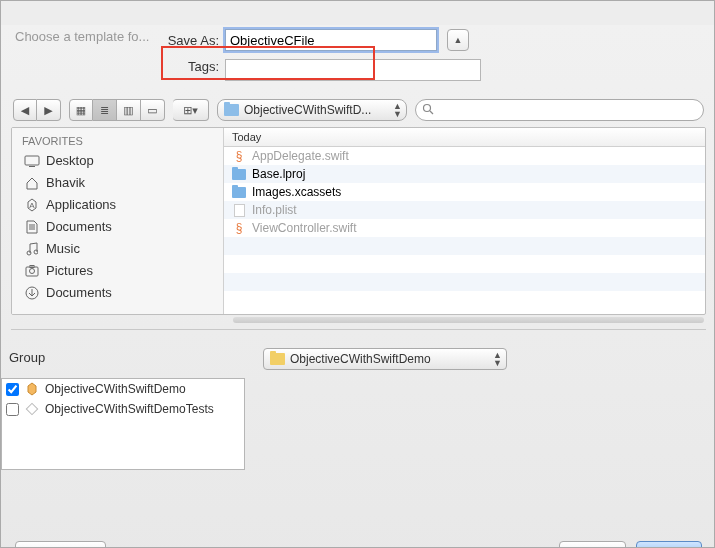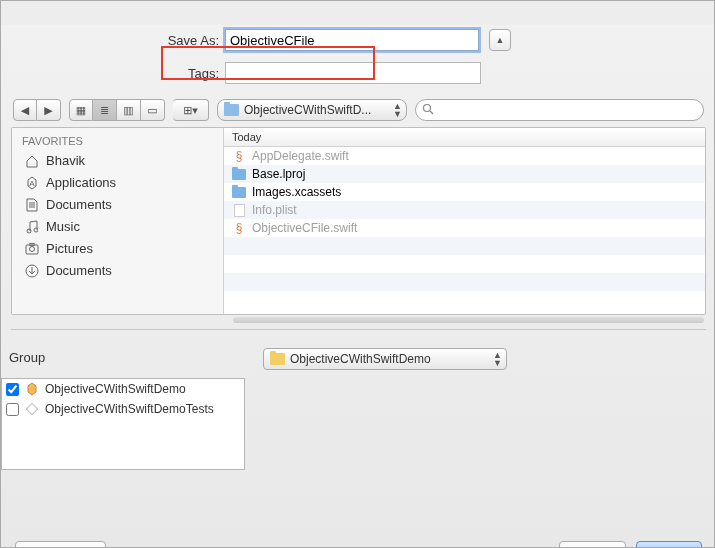--- a/index.html
+++ b/index.html
@@ -1,23 +1,23 @@
 <!DOCTYPE html>
 <html><head>
 <meta charset="utf-8">
 <style>
 * { box-sizing: border-box; margin: 0; padding: 0; font-family: "Lucida Grande", "Helvetica Neue", Arial, sans-serif; }
 body { background: #ededed; width: 715px; height: 548px; overflow: hidden; border: 1px solid #aaa; }
 .dialog { background: linear-gradient(#f1f1f1, #e8e8e8); width: 715px; height: 548px; position: relative; }
 .dim-text { color: #999; position: absolute; top: 4px; left: 14px; font-size: 13px; }
 .row-saveas { display: flex; align-items: center; height: 30px; margin-top: 24px; position: relative; }
-.row-tags { display: flex; align-items: center; height: 28px; margin-top: 4px; }
+.row-tags { display: flex; align-items: flex-start; height: 28px; margin-top: 4px; }
 .lbl { width: 224px; text-align: right; font-size: 13px; color: #333; padding-right: 6px; }
 .field-wrap { position: relative; }
-.text-input { width: 254px; height: 22px; font-size: 13px; padding: 2px 4px; border: 1px solid #8fa8c8; outline: 2px solid rgba(100,150,230,0.6); outline-offset: 0; background: #fff; }
+.text-input { width: 212px; height: 22px; font-size: 13px; padding: 2px 4px; border: 1px solid #8fa8c8; outline: 2px solid rgba(100,150,230,0.6); outline-offset: 0; background: #fff; }
 .tags-input { width: 256px; height: 22px; font-size: 13px; padding: 2px 4px; border: 1px solid #b6b6b6; background: #fff; }
 .highlight-box { position: absolute; left: 160px; top: 21px; width: 214px; height: 34px; border: 2px solid #e63c2e; pointer-events: none; z-index: 10; }
 .disclosure-btn { width: 22px; height: 22px; margin-left: 10px; border: 1px solid #aaa; border-radius: 4px; background: linear-gradient(#fff, #ececec); display: flex; align-items: center; justify-content: center; font-size: 9px; color: #555; cursor: pointer; }
 .toolbar { display: flex; align-items: center; padding: 0 12px; margin-top: 12px; gap: 8px; }
 .seg-group { display: flex; }
 .seg-btn { height: 22px; min-width: 24px; border: 1px solid #aaa; background: linear-gradient(#fff, #e6e6e6); display: flex; align-items: center; justify-content: center; font-size: 11px; color: #555; cursor: pointer; }
 .seg-btn:first-child { border-radius: 4px 0 0 4px; }
 .seg-btn:last-child { border-radius: 0 4px 4px 0; border-left: 0; }
 .seg-btn + .seg-btn { border-left: 0; }
 .seg-btn.single { border-radius: 4px; }
@@ -62,20 +62,21 @@
 .folder-mini:before { content: ""; position: absolute; top: -2px; left: 0; width: 6px; height: 3px; background: #8cbde8; border-radius: 1px 1px 0 0; }
 .folder-mini.y { background: #f2cf66; }
 .folder-mini.y:before { background: #f2cf66; }
 .scroll-hint { height: 6px; background: linear-gradient(#ddd,#ccc); border-radius: 3px; margin: 2px 12px 0 232px; }
 svg { display: block; }
 </style>
 </head>
 <body>
 
 <div class="dialog">
+  <div class="dim-text">Choose a template fo...</div>
   <div class="highlight-box"></div>
 
   <div class="row-saveas">
     <div class="lbl">Save As:</div>
     <div class="field-wrap">
       <input class="text-input" type="text" value="ObjectiveCFile" style="">
     </div>
     <div class="disclosure-btn">
       <span>▲</span>
     </div>
@@ -128,20 +129,29 @@
       </span>
       <input class="search-input" type="text" placeholder="" style="">
     </div>
   </div>
 
   <div class="browser">
     <div class="sidebar">
       <div class="sidebar-head">FAVORITES</div>
       <div class="sb-item">
         <span class="icon">
+            <svg width="16" height="12" viewBox="0 0 16 12">
+              <rect x="1" y="1" width="14" height="9" rx="1" fill="none" stroke="#666"></rect>
+              <rect x="5" y="11" width="6" height="1" fill="#666"></rect>
+            </svg>
+          </span>
+        <span>Desktop</span>
+      </div>
+      <div class="sb-item">
+        <span class="icon">
             <svg width="14" height="14" viewBox="0 0 14 14">
               <path d="M2 7 L7 2 L12 7 L12 13 L2 13 Z" fill="none" stroke="#666"></path>
             </svg>
           </span>
         <span>Bhavik</span>
       </div>
       <div class="sb-item">
         <span class="icon">
             <svg width="14" height="14" viewBox="0 0 14 14">
               <path d="M7 1 L3 4 L3 10 L7 13 L11 10 L11 4 Z" fill="none" stroke="#666"></path>
@@ -212,21 +222,21 @@
           <span>Images.xcassets</span>
         </div>
         <div class="file-row dim">
           <span class="icon">
               <span class="plist-icon"></span>
             </span>
           <span>Info.plist</span>
         </div>
         <div class="file-row dim">
           <span class="icon swift-icon">§</span>
-          <span>ObjectiveCFile.swift</span>
+          <span>ViewController.swift</span>
         </div>
         <div class="file-row"></div>
         <div class="file-row"></div>
         <div class="file-row"></div>
       </div>
     </div>
   </div>
   <div class="scroll-hint"></div>
   <div class="thin-divider"></div>
 

